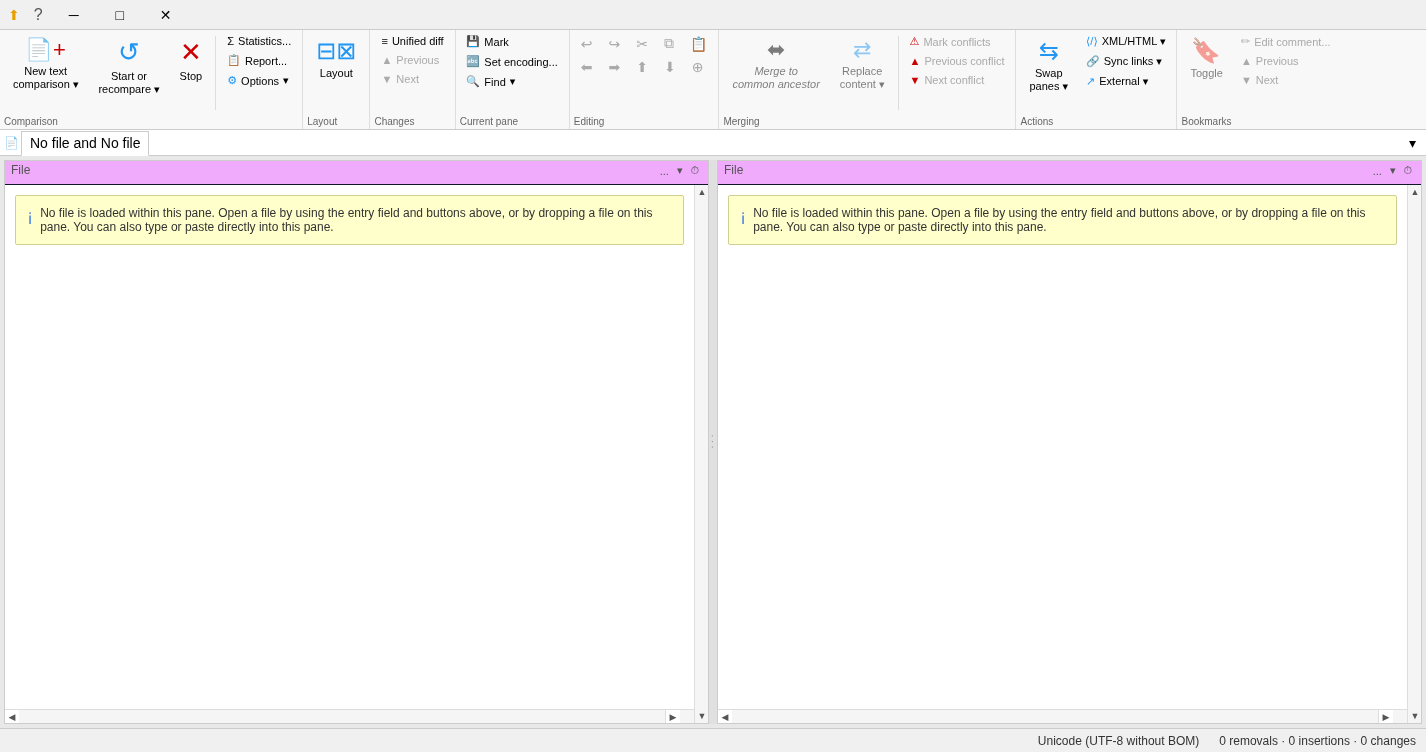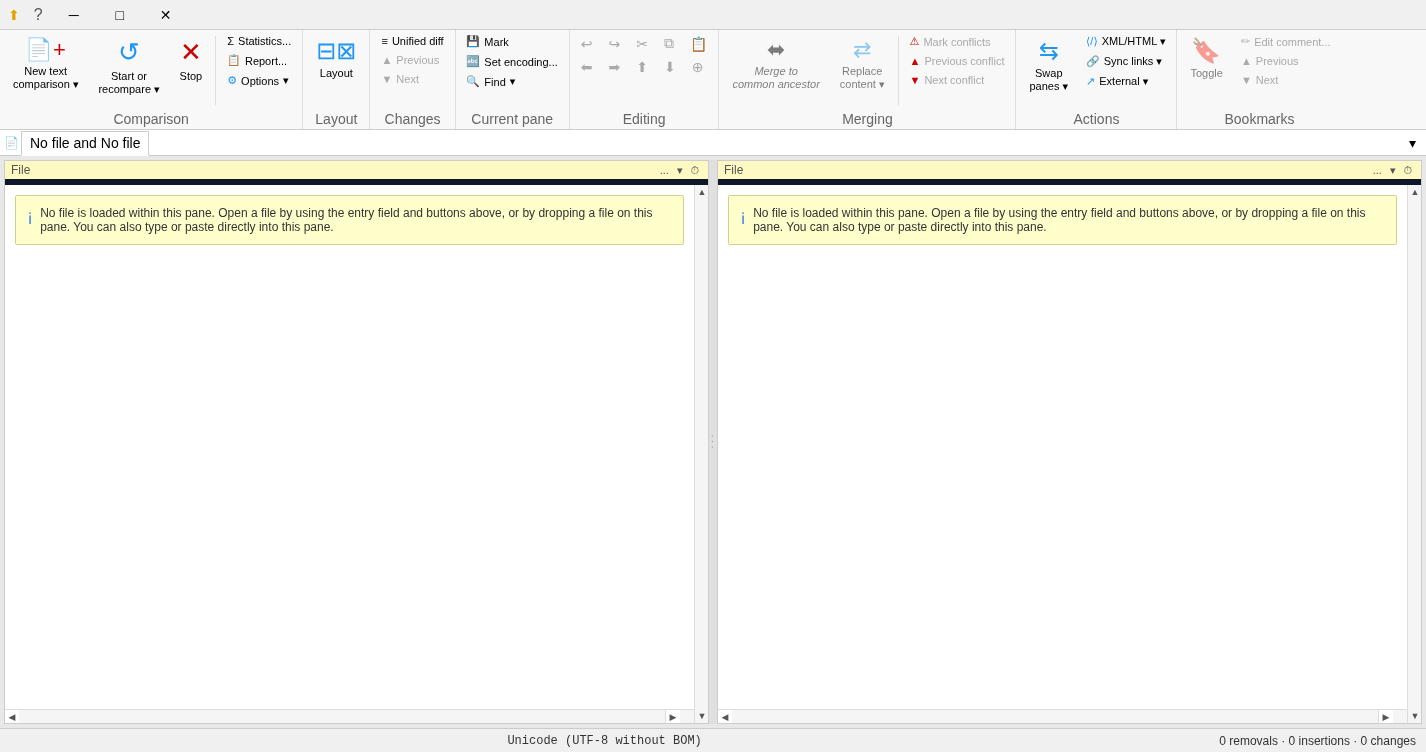--- a/index.html
+++ b/index.html
@@ -26,21 +26,21 @@
     }
     .ribbon-group {
       display: flex; flex-direction: column; align-items: center;
       border-right: 1px solid #ddd; padding: 2px 4px 0 4px;
       min-width: fit-content;
     }
     .ribbon-group-content {
       display: flex; align-items: flex-start; flex: 1; gap: 2px;
     }
     .ribbon-group-label {
-      font-size: 14px; color: #666; text-align: center; padding: 2px 0;
+      font-size: 10px; color: #666; padding: 2px 0;
       width: 100%;
     }
 
     .ribbon-btn-small {
       display: flex; align-items: center; gap: 4px;
       padding: 2px 6px; cursor: pointer; border: 1px solid transparent;
       background: transparent; border-radius: 2px; font-size: 11px; color: #000;
       white-space: nowrap;
     }
     .ribbon-btn-small.disabled { color: #aaa; }
@@ -74,22 +74,22 @@
     .panes-container {
       display: flex; flex: 1; gap: 0;
     }
 
     .pane {
       display: flex; flex-direction: column; flex: 1; background: #fff;
       border: 1px solid #ccc;
     }
 
     .pane-header {
-      display: flex; align-items: center; padding: 2px 6px;
-      background: #fef9c3; border-bottom: 6px solid #0f172a; height: 24px;
+      display: flex; align-items: flex-start; padding: 2px 6px;
+      background: #f0abfc; border-bottom: 1px solid #0f172a; height: 24px;
       font-size: 12px; color: #555;
     }
     .pane-header-label { flex: 1; }
     .pane-header-actions { display: flex; gap: 2px; }
     .pane-header-btn { border: none; background: transparent; cursor: pointer; font-size: 11px; color: #555; padding: 1px 3px; }
 
     .pane-content {
       flex: 1; overflow: auto; position: relative; padding: 4px;
     }
 
@@ -129,21 +129,21 @@
       border: none; background: transparent;
     }
     .scroll-track { flex: 1; }
 
     
     .status-bar {
       height: 24px; background: #f0f0f0; border-top: 1px solid #ccc;
       display: flex; align-items: center; padding: 0 10px;
       font-size: 12px; color: #333; gap: 20px;
     }
-    .status-left { flex: 1; text-align: center; font-family: Liberation Mono, monospace; }
+    .status-left { flex: 1; text-align: right; }
     .status-right { }
 
     .sep { width: 1px; background: #ddd; margin: 4px 2px; align-self: stretch; }
 
     .ribbon-btn-large {
       display: flex; flex-direction: column; align-items: center;
       padding: 4px 8px; cursor: pointer; border: 1px solid transparent;
       background: transparent; border-radius: 2px;
       font-size: 11px; color: #000; gap: 2px;
     }

